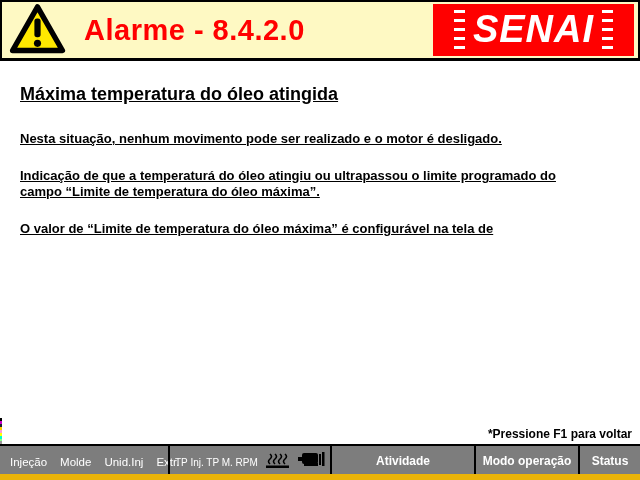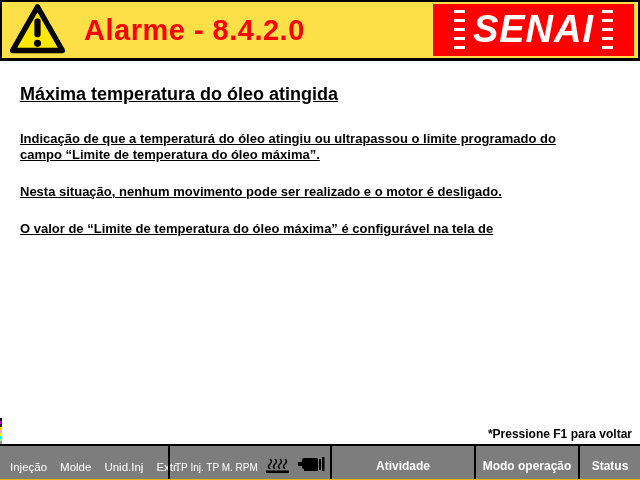--- a/index.html
+++ b/index.html
@@ -5,21 +5,21 @@
   * { margin:0; padding:0; box-sizing:border-box; }
   html,body { width:640px; height:480px; }
   body {
     position:relative; overflow:hidden; background:#fff;
     font-family:"Liberation Sans", sans-serif; color:#000;
   }
 
   
   .header {
     position:absolute; top:0; left:0; width:640px; height:61px;
-    background:#fde047; border:2px solid #000; border-bottom-width:3px;
+    background:#fef9c3; border:2px solid #000; border-bottom-width:3px;
     display:flex; align-items:center;
   }
   .warn-icon { width:57px; height:54px; margin-left:7px; flex:0 0 auto; }
   .alarm-title {
     margin-left:18px; font-size:29px; font-weight:bold; color:#ff0000;
     letter-spacing:0.5px; white-space:nowrap;
   }
   .logo {
     margin-left:auto; margin-right:4px; width:201px; height:52px;
     background:#ff0000; display:flex; align-items:center; justify-content:center;
@@ -49,21 +49,21 @@
   .edge-artifact {
     position:absolute; left:0; bottom:36px; width:2px; height:26px;
     background:linear-gradient(#000 0 3px,#cc00cc 3px 6px,#202030 6px 9px,
       #ffcc00 9px 12px,#ff99cc 12px 15px,#ffff00 15px 18px,
       #00ffcc 18px 21px,#88ff88 21px 23px,#999 23px 26px);
   }
 
   
   .statusbar {
     position:absolute; bottom:0; left:0; width:640px; height:36px;
-    background:#7d7d7d; border-top:2px solid #000; border-bottom:1px solid #eab308;
+    background:#7d7d7d; border-top:2px solid #000; border-bottom:6px solid #eab308;
     display:flex; align-items:stretch; color:#fff;
   }
   .sb-div { width:2px; background:#000; flex:0 0 auto; }
   .sb-sec { display:flex; align-items:flex-end; padding-bottom:6px; }
   .sb-nav { width:168px; gap:13px; padding-left:10px; font-size:11.5px; }
   .sb-temps { width:160px; gap:8px; padding-left:5px; font-size:10px; }
   .sb-cap { font-size:12px; font-weight:bold; justify-content:center; }
   .sb-atividade { width:142px; }
   .sb-modo { width:102px; }
   .sb-status { flex:1; }
@@ -83,25 +83,25 @@
   <div class="logo">
     <div class="logo-stripes"></div>
     <div class="logo-text">SENAI</div>
     <div class="logo-stripes"></div>
   </div>
 </div>
 
 <div class="content">
   <h1>Máxima temperatura do óleo atingida</h1>
   <p>
+    <span>Nesta situação, nenhum movimento pode ser realizado e o motor é desligado.</span>
+  </p>
+  <p>
     <span>Indicação de que a temperaturá do óleo atingiu ou ultrapassou o limite programado do</span>
     <span>campo “Limite de temperatura do óleo máxima”.</span>
-  </p>
-  <p>
-    <span>Nesta situação, nenhum movimento pode ser realizado e o motor é desligado.</span>
   </p>
   <p>
     <span>O valor de “Limite de temperatura do óleo máxima” é configurável na tela de</span>
   </p>
 </div>
 
 <div class="footnote">*Pressione F1 para voltar</div>
 
 <div class="edge-artifact"></div>
 

